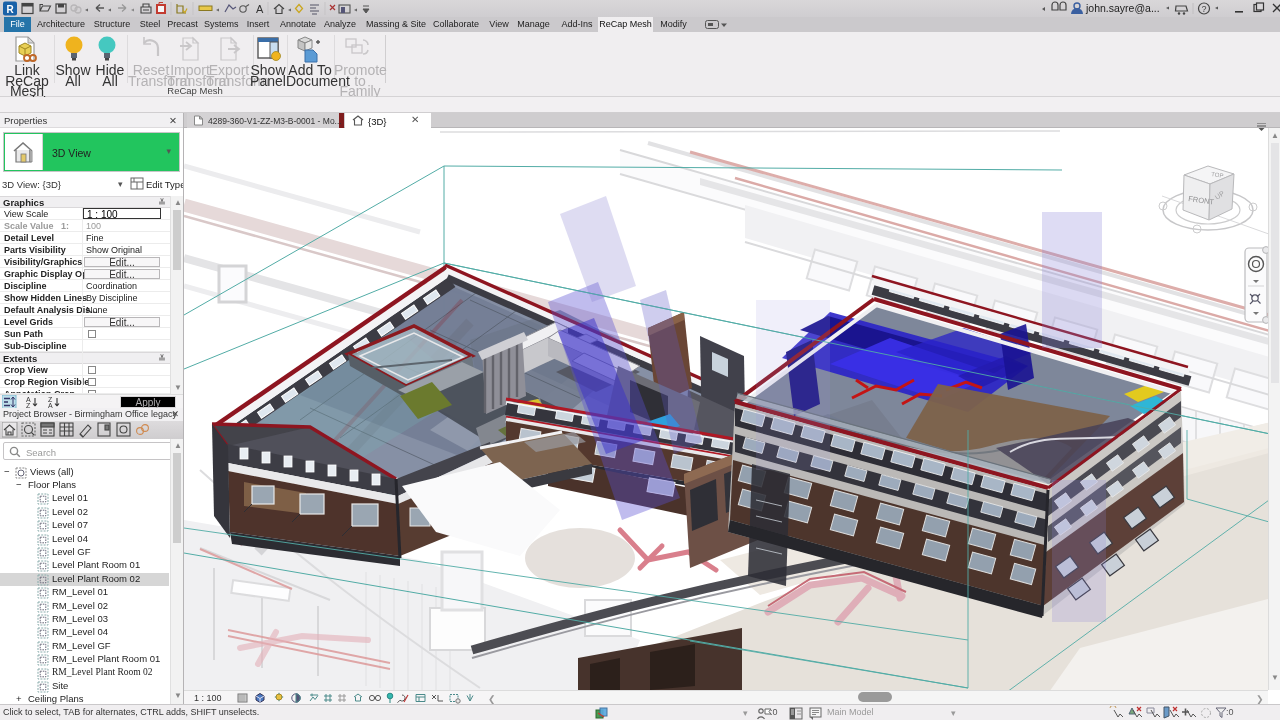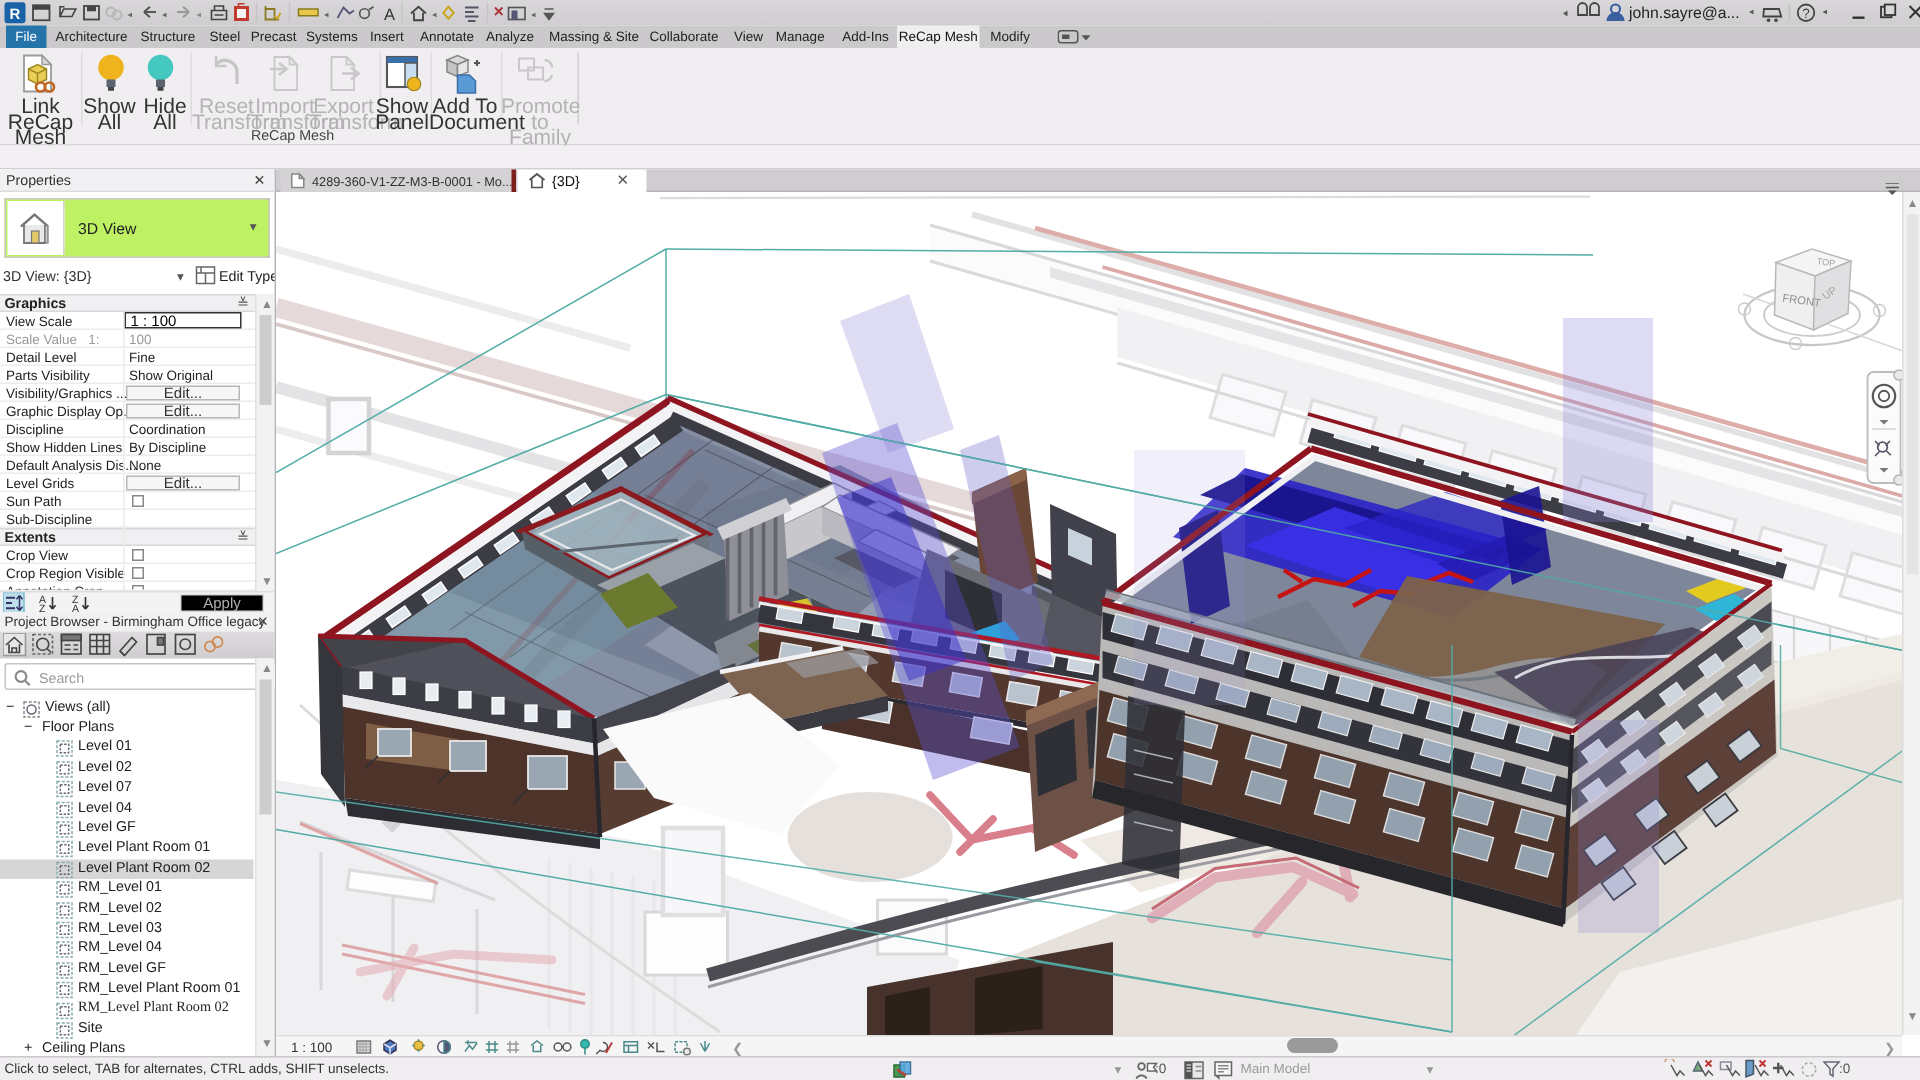--- a/index.html
+++ b/index.html
@@ -22,21 +22,21 @@
 .rsep { position:absolute; top:3px; width:1px; height:48px; background:#dddbdd; }
 .rlab { position:absolute; font-size:11px; color:#444; }
 .btnlab { position:absolute; font-size:14px; color:#333; text-align:center; line-height:10.5px; }
 .btnlab.dis { color:#b4b2b4; }
 #optionsbar { left:0; top:97px; width:1280px; height:16px; background:#f2f0f2; border-bottom:1px solid #d0ced0; }
 
 
 #props { left:0; top:113px; width:184px; height:295px; background:#fff; border-right:1px solid #b5b3b5; font-size:9px; overflow:hidden; }
 .phead { position:absolute; left:0; width:183px; height:13px; background:#f1f0f2; color:#333; font-size:11px; }
 .prow { position:absolute; left:0; width:170px; border-bottom:1px solid #ececec; background:#fff; }
-.plab { position:absolute; left:4px; top:1px; color:#222; font-size:9px; white-space:nowrap; }
+.plab { position:absolute; left:4px; top:1px; color:#222; font-size:9px; white-space:nowrap;font-weight:bold; }
 .pval { position:absolute; left:86px; top:1px; color:#222; font-size:9px; white-space:nowrap; }
 .sechead { position:absolute; left:0; width:170px; height:12px; background:#f0eff1; border-top:1px solid #dad8da; border-bottom:1px solid #dad8da; font-weight:bold; font-size:9.5px; color:#222; }
 .editbtn { position:absolute; left:84px; top:1px; width:76px; height:10px; background:#f7f6f7; border:1px solid #b9b7b9; font-size:10px; color:#333; text-align:center; line-height:9px; }
 .cb { position:absolute; left:88px; top:2px; width:8px; height:8px; border:1px solid #888; background:#fff; }
 
 #pb { left:0; top:408px; width:184px; height:296px; background:#fff; border-right:1px solid #b5b3b5; font-size:9.5px; overflow:hidden; }
 .trow { position:absolute; left:0; width:169px; height:13px; color:#222; font-size:9.5px; white-space:nowrap; }
 
 
 #viewtabs { left:184px; top:113px; width:1096px; height:15px; background:#cfcdcf; border-bottom:1px solid #b8b6b8; }
@@ -717,21 +717,21 @@
     <div class="btnlab" style="left:247px;top:33px;width:42px">Show<br>Panel</div>
     <div class="btnlab" style="left:286px;top:33px;width:48px">Add To<br>Document</div>
     <div class="btnlab dis" style="left:334px;top:33px;width:52px">Promote to<br>Family</div>
     <div class="rlab" style="left:155px;top:53px;width:80px;text-align:center;font-size:9.5px;">ReCap Mesh</div>
   </div>
   <div id="optionsbar" class="abs"></div>
 
   <div id="props" class="abs">
     <div class="phead" style="top:0;height:15px;line-height:15px;padding-left:4px;border-bottom:1px solid #dddbdd;font-size:9.5px">Properties<span style="float:right;margin-right:6px;color:#444">✕</span></div>
 
-    <div class="abs" style="left:3px;top:19px;width:177px;height:40px;background:#bef264;border:1px solid #c8c6c8">
+    <div class="abs" style="left:3px;top:19px;width:177px;height:40px;background:#22c55e;border:1px solid #c8c6c8">
       <div class="abs" style="left:1px;top:1px;width:38px;height:36px;background:#fff;border-right:1px solid #d5d3d5"></div>
       <svg class="abs" style="left:7px;top:5px" width="26" height="28" viewBox="0 0 26 28">
         <path d="M3 13 L12 5 L21 13" fill="none" stroke="#777" stroke-width="1.6"></path>
         <path d="M5 12 v12 h14 v-12" fill="#e9e9e9" stroke="#777" stroke-width="1.2"></path>
         <path d="M12 5 l9 8 v11 h-2 v-12" fill="#c9c9c9" stroke="#777" stroke-width="0.8"></path>
         <rect x="10" y="16" width="5" height="8" fill="#e3c96a" stroke="#777" stroke-width="0.8"></rect>
       </svg>
       <div class="abs" style="left:48px;top:14px;font-size:10.5px;color:#222">3D View</div>
       <div class="abs" style="right:8px;top:13px;color:#555;font-size:9px">▾</div>
     </div>
@@ -1004,21 +1004,21 @@
         </div>
     </div>
     <div class="abs" style="left:170px;top:31px;width:13px;height:265px;background:#f2f2f2;border-left:1px solid #e0e0e0">
       <div class="abs" style="left:3px;top:2px;color:#888;font-size:8px">▲</div>
       <div class="abs" style="left:2px;top:14px;width:8px;height:90px;background:#cdcdcd"></div>
       <div class="abs" style="left:3px;bottom:4px;color:#888;font-size:8px">▼</div>
     </div>
   </div>
 
   <div id="viewtabs" class="abs">
-    <div class="abs" style="left:3px;top:0;width:157px;height:15px;background:#d4d2d4;border-right:3px solid #7f1d1d">
+    <div class="abs" style="left:3px;top:0;width:157px;height:15px;background:#d4d2d4;border-right:5px solid #7f1d1d">
       <svg class="abs" style="left:6px;top:2px" width="11" height="11" viewBox="0 0 11 11">
           <path d="M1.5 1 h5 l3 3 v6 h-8 z" fill="#fff" stroke="#888"></path>
           <path d="M6.5 1 l3 3 h-3 z" fill="#ccc" stroke="#888"></path>
         </svg>
       <div class="abs" style="left:21px;top:3px;font-size:8.5px;color:#333;white-space:nowrap">4289-360-V1-ZZ-M3-B-0001 - Mo...</div>
     </div>
     <div class="abs" style="left:161px;top:0;width:86px;height:15px;background:#fff">
       <svg class="abs" style="left:7px;top:2px" width="12" height="11" viewBox="0 0 12 11">
           <path d="M1 5 L6 1 L11 5" fill="none" stroke="#555" stroke-width="1.3"></path>
           <path d="M2.5 4.5 v5.5 h7 v-5.5" fill="none" stroke="#555" stroke-width="1.1"></path>

